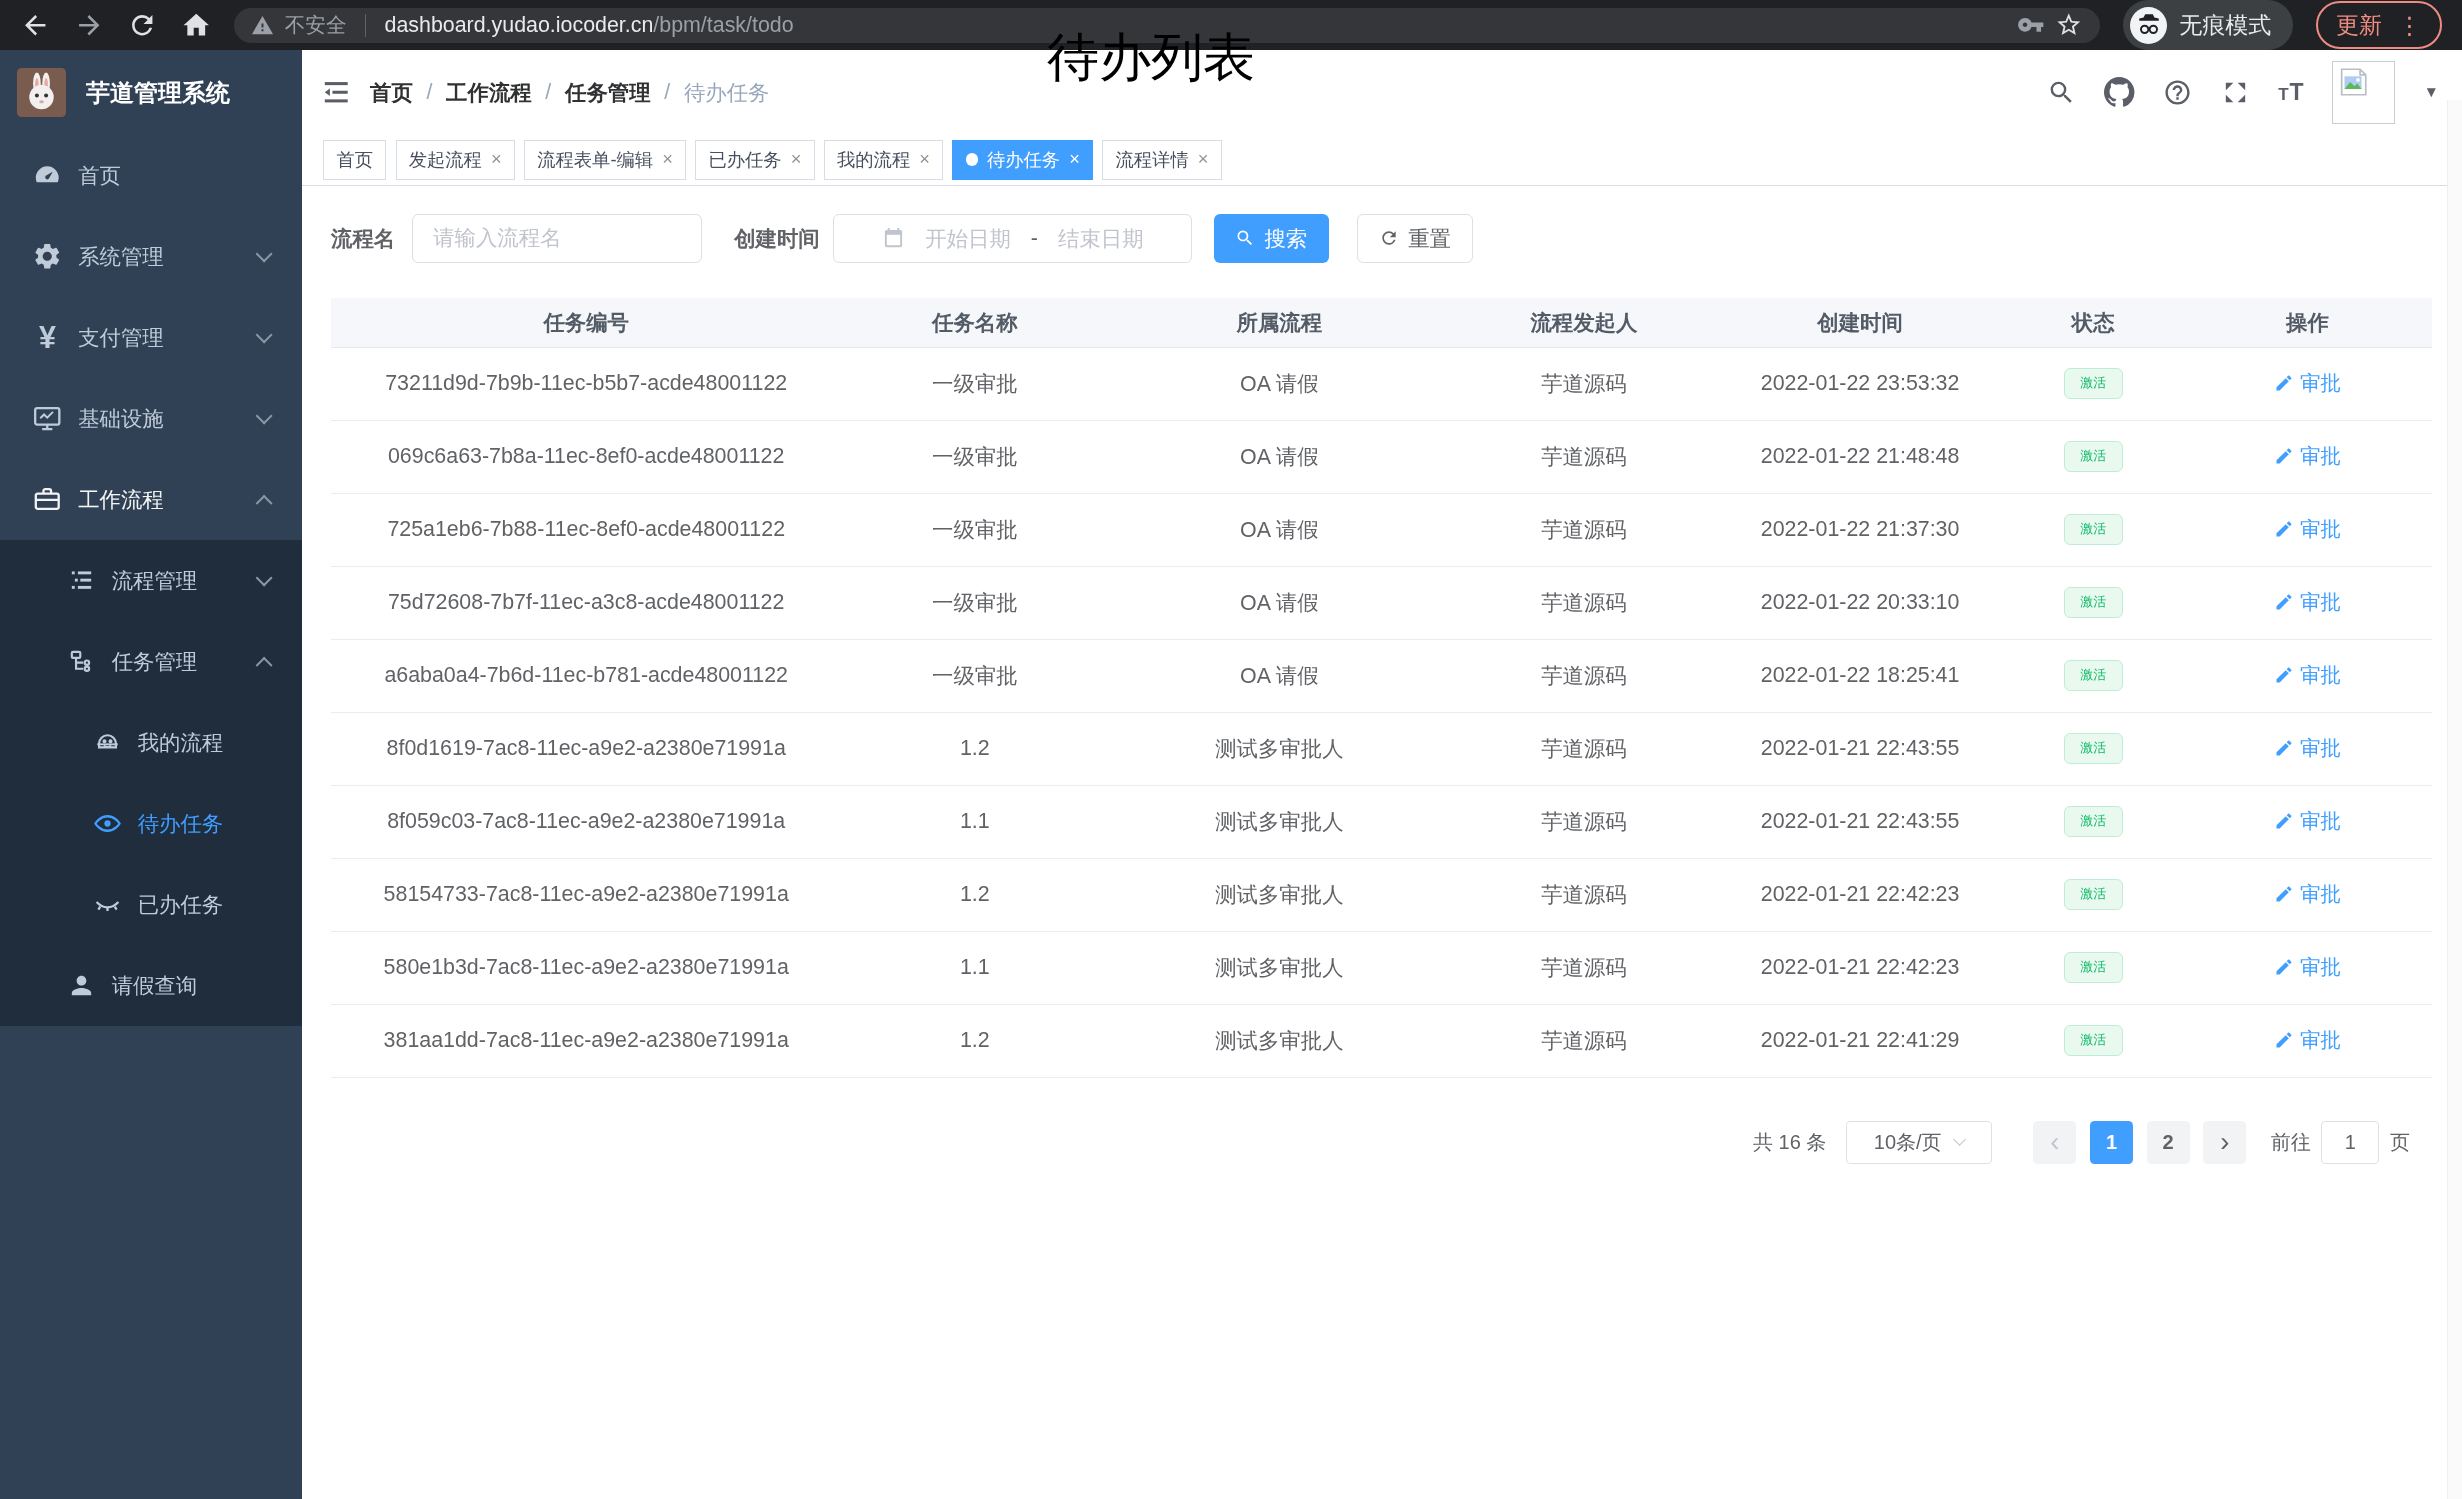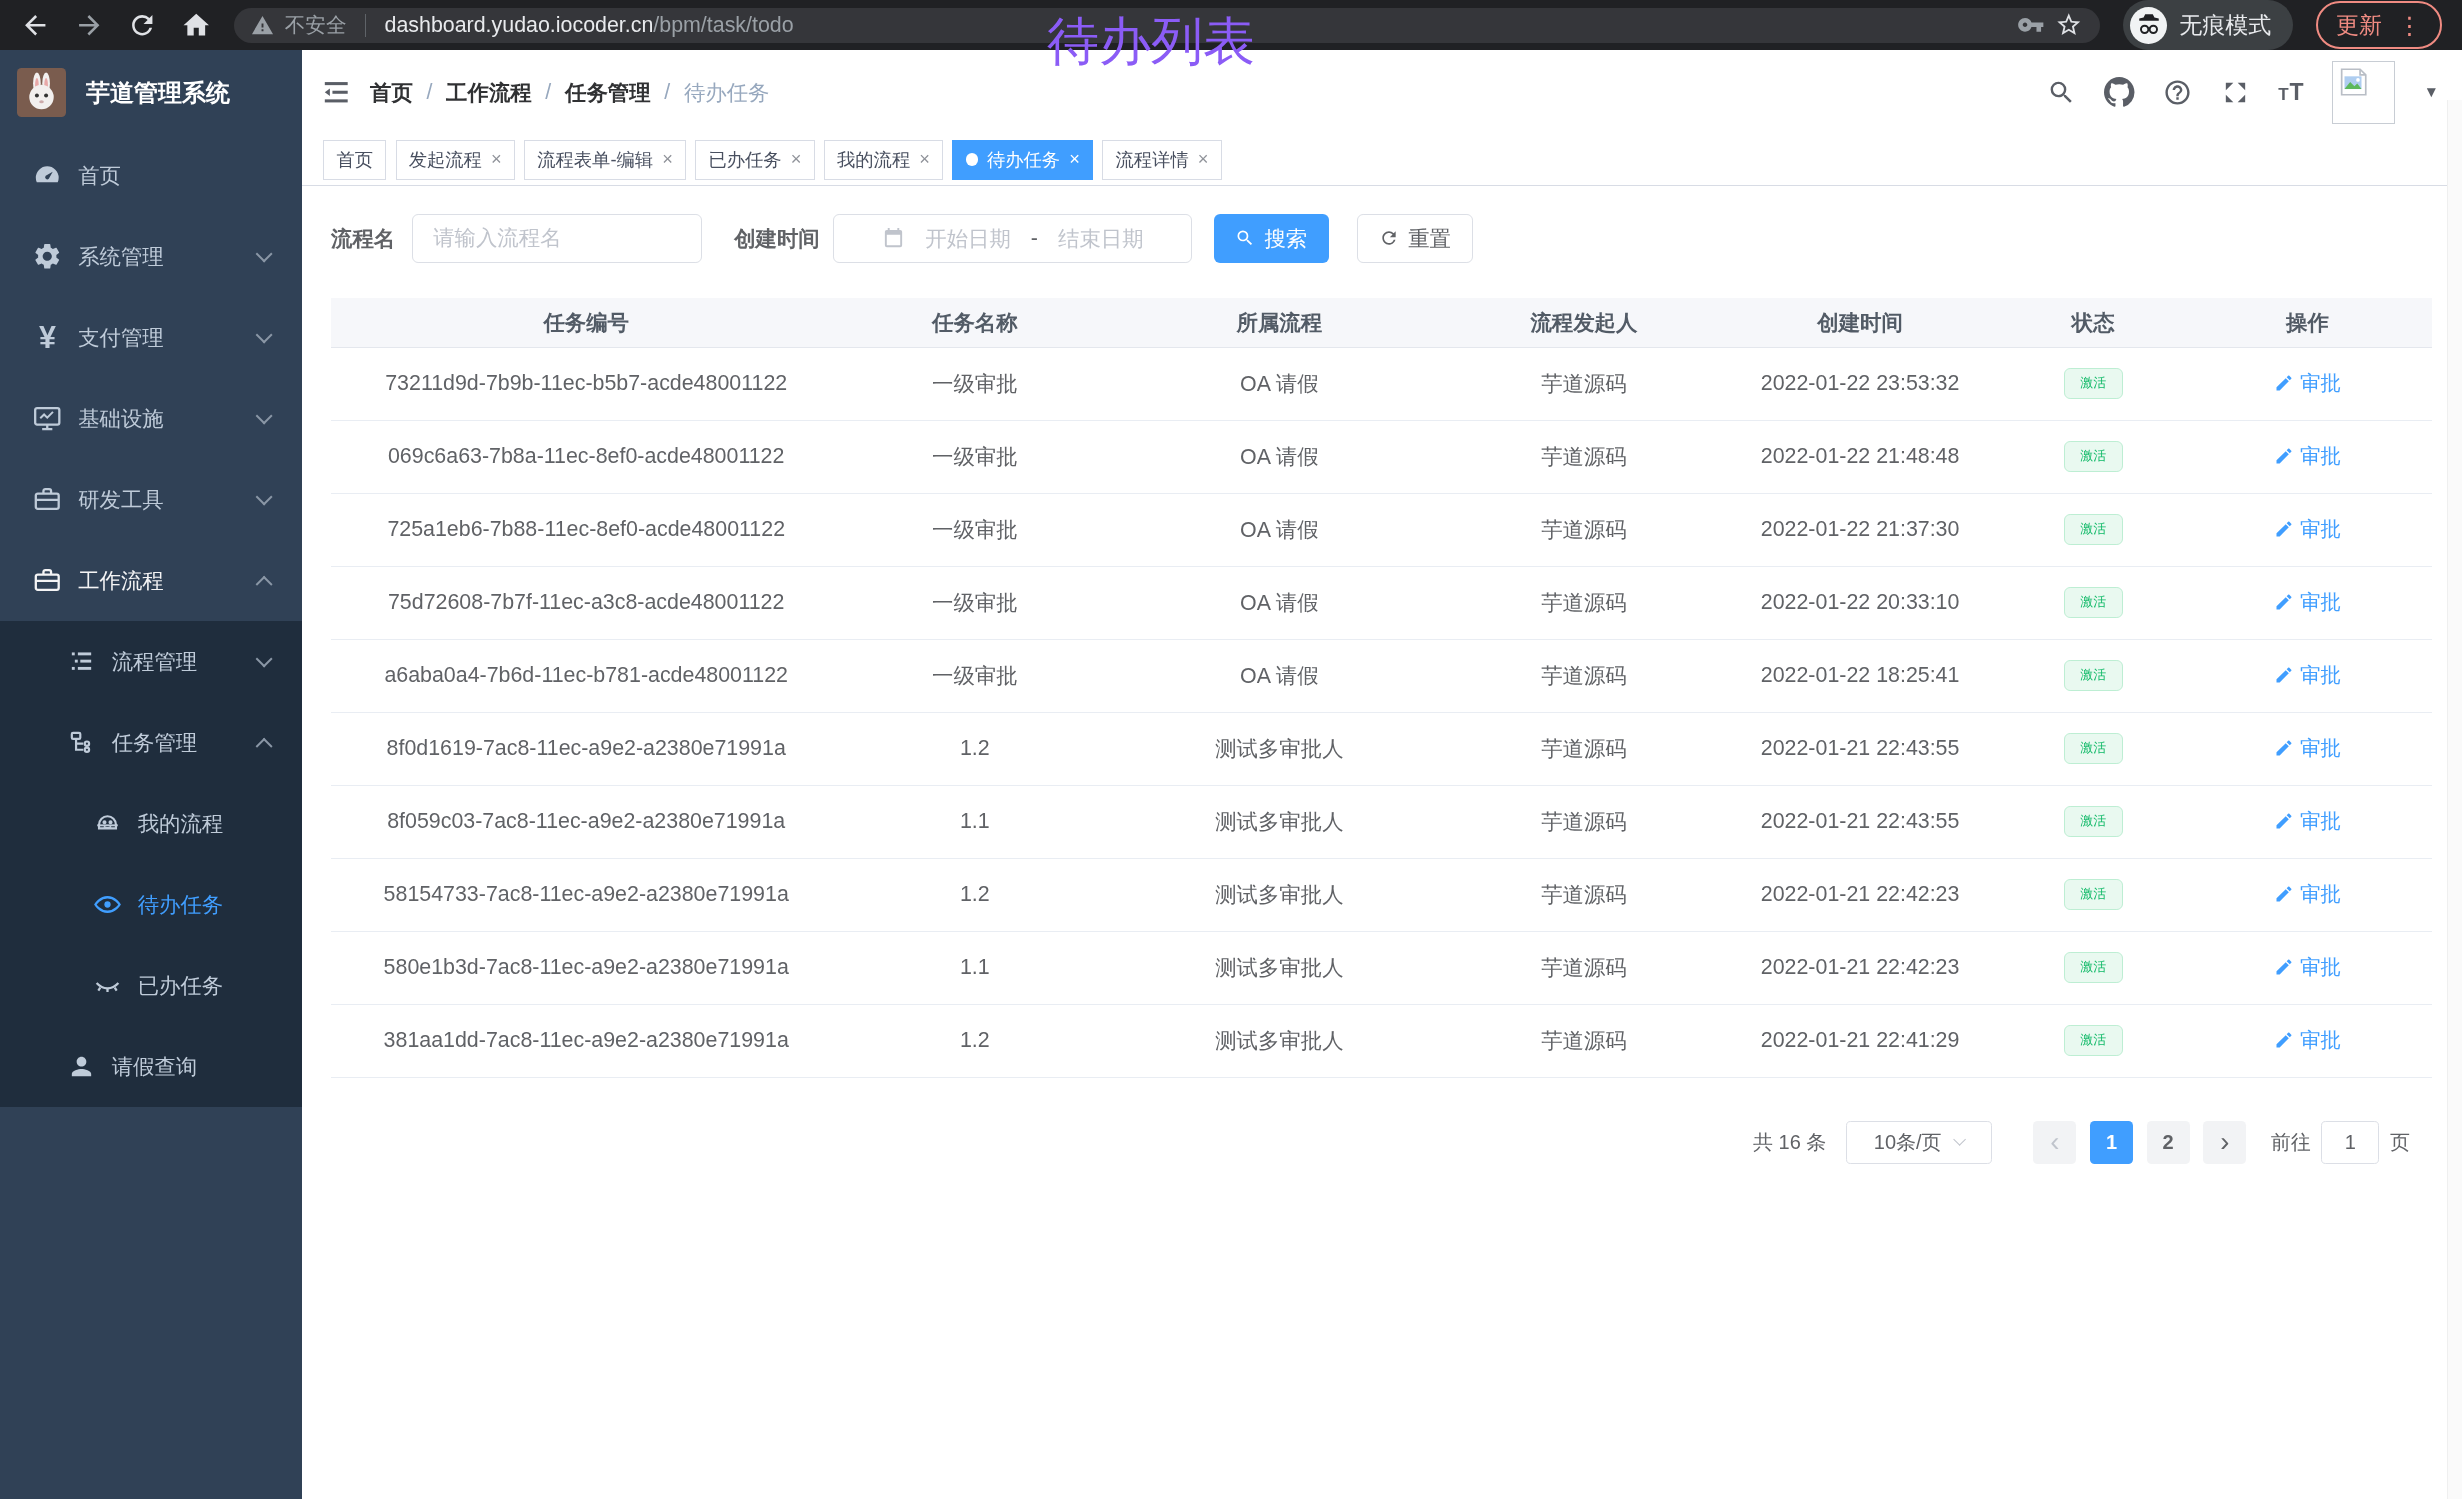--- a/index.html
+++ b/index.html
@@ -20,22 +20,22 @@
   .om-grow { flex:1; }
   .incognito { display:flex; align-items:center; gap:12.2px; background:#3c4043;
     border-radius:26px; padding:6.1px 21.4px 6.1px 7.6px; flex-shrink:0; }
   .incog-circle { width:37px; height:37px; border-radius:50%; background:#f1f3f4;
     display:flex; align-items:center; justify-content:center; }
   .incog-label { color:#e8eaed; font-size:23px; white-space:nowrap; }
   .update-pill { display:flex; align-items:center; gap:15.3px; border:2.3px solid #f08b82;
     color:#f08b82; border-radius:26px; padding:6.1px 18.3px; font-size:23px; flex-shrink:0; }
   .update-pill .dots { font-size:24.4px; letter-spacing:0; }
 
-  .annotation { position:absolute; left:1047px; top:7px; z-index:50;
-    color:#8b5cf6; font-size:52px; white-space:nowrap; }
+  .annotation { position:absolute; left:1047px; top:23px; z-index:50;
+    color:#000000; font-size:52px; white-space:nowrap; }
 
   
   .app { display:flex; height:1449px; }
 
   
   .sidebar { width:302px; flex-shrink:0; background:#304156; overflow:hidden; }
   .logo { height:85px; display:flex; align-items:center; padding-left:17px; gap:20px; }
   .logo-img { width:49px; height:49px; border-radius:4.6px; overflow:hidden; flex-shrink:0; }
   .logo-title { color:#fff; font-weight:bold; font-size:24px; white-space:nowrap; }
   .menu-item { height:81px; display:flex; align-items:center; position:relative;
@@ -238,30 +238,20 @@
         <span class="mi-icon">
             <svg width="30.5" height="30.5" viewBox="0 0 24 24" fill="none" stroke="#bfcbd9" stroke-width="1.8">
               <rect x="2.5" y="4" width="19" height="13" rx="1.5"></rect>
               <path d="M8 20.5h8M12 17v3.5"></path>
               <path d="M6.5 12l3-3 2.5 2.5 4.5-4.5" stroke-width="1.6"></path>
             </svg>
           </span>
         <span>基础设施</span>
         <span class="chev down"></span>
       </div>
-      <div class="menu-item lvl1">
-        <span class="mi-icon">
-            <svg width="30.5" height="30.5" viewBox="0 0 24 24" fill="none" stroke="#bfcbd9" stroke-width="1.8">
-              <rect x="3" y="7.5" width="18" height="12" rx="1.5"></rect>
-              <path d="M9 7.5V5.5a1.5 1.5 0 0 1 1.5-1.5h3A1.5 1.5 0 0 1 15 5.5v2M3 12.5h18"></path>
-            </svg>
-          </span>
-        <span>研发工具</span>
-        <span class="chev down"></span>
-      </div>
       <div class="menu-item lvl1 trail">
         <span class="mi-icon">
             <svg width="30.5" height="30.5" viewBox="0 0 24 24" fill="none" stroke="#f4f4f5" stroke-width="1.8">
               <rect x="3" y="7.5" width="18" height="12" rx="1.5"></rect>
               <path d="M9 7.5V5.5a1.5 1.5 0 0 1 1.5-1.5h3A1.5 1.5 0 0 1 15 5.5v2M3 12.5h18"></path>
             </svg>
           </span>
         <span>工作流程</span>
         <span class="chev up"></span>
       </div>

